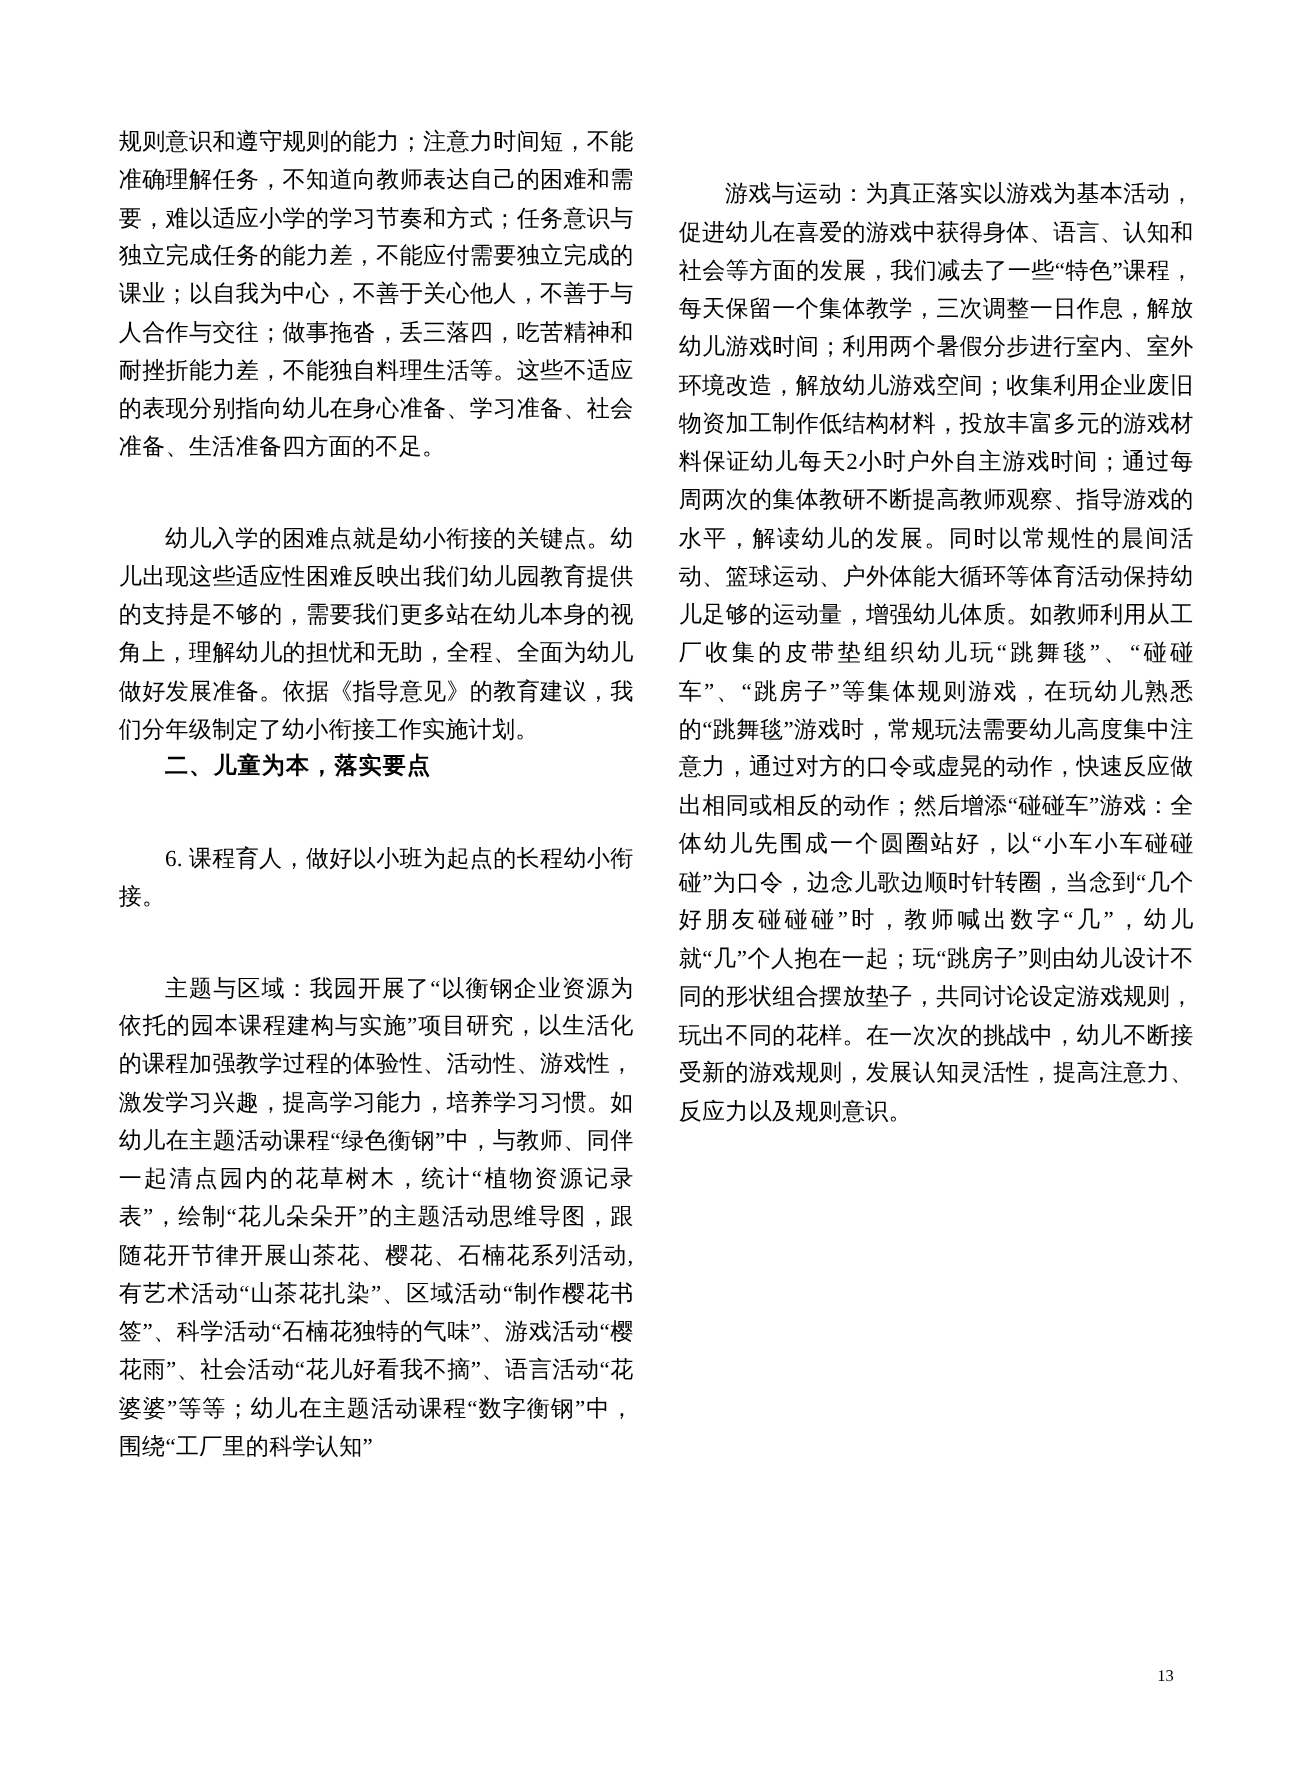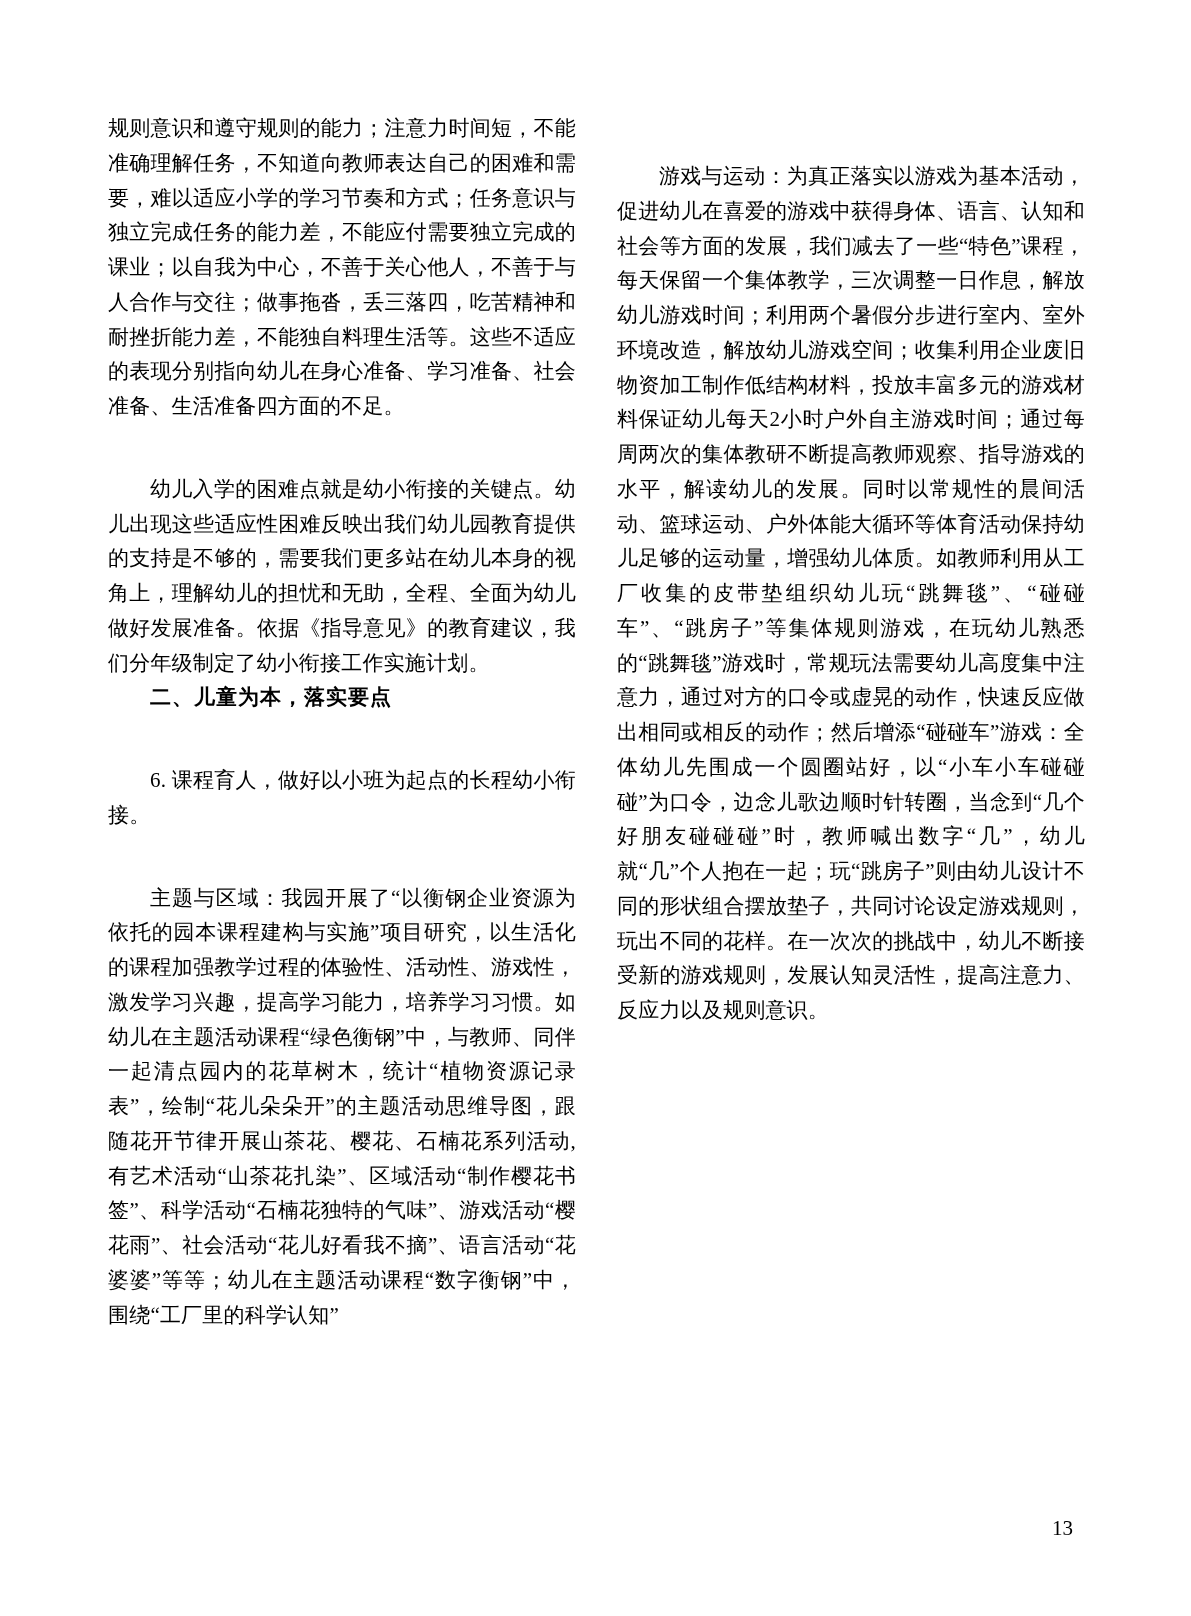--- a/index.html
+++ b/index.html
@@ -45,21 +45,21 @@
   p.heading {
     text-indent: 2em;
     font-weight: bold;
     font-family: "Liberation Sans", "DejaVu Sans", sans-serif;
     letter-spacing: 1px;
   }
   .page-number {
     position: absolute;
     top: 1516px;
     left: 1052px;
-    font-size: 21px;
+    font-size: 15px;
     font-family: "Liberation Serif", "DejaVu Serif", serif;
     color: #000000;
   }
 </style>
 </head>
 <body>
 
 <div class="page">
   <div class="content">
     <div class="col">

